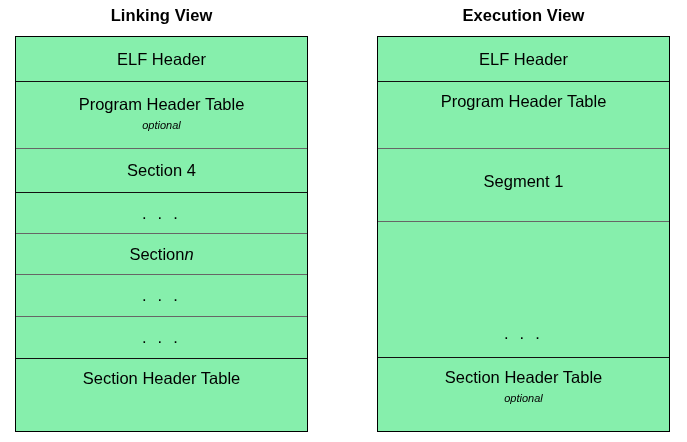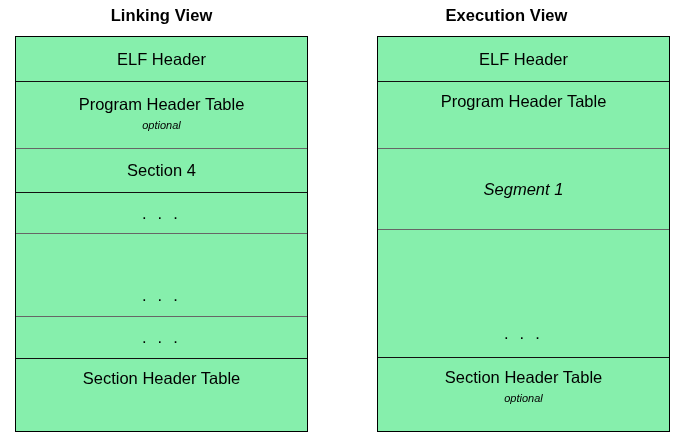--- a/index.html
+++ b/index.html
@@ -29,21 +29,21 @@
     text-align: center;
     letter-spacing: 0.1px;
     white-space: nowrap;
   }
   #title-linking {
     left: 15px;
     top: 6px;
     width: 293px;
   }
   #title-execution {
-    left: 360px;
+    left: 377px;
     top: 6px;
     width: 293px;
   }
   .table {
     position: absolute;
     box-sizing: border-box;
     border: 1.6px solid #000000;
     background: #86efac;
   }
   #table-linking {
@@ -124,20 +124,23 @@
     </div>
 
     <div class="row" style="top:112px; height:44px;">
       <span class="cell-text">Section 4</span>
     </div>
 
     <div class="row thin-rule" style="top:156px; height:41px;">
       <span class="dots">. . .</span>
     </div>
 
+    <div class="row thin-rule" style="top:197px; height:41px;">
+      <span class="cell-text"><span>Section</span><span class="italic-var">n</span></span>
+    </div>
 
     <div class="row thin-rule" style="top:238px; height:42px;">
       <span class="dots">. . .</span>
     </div>
 
     <div class="row" style="top:280px; height:42px;">
       <span class="dots">. . .</span>
     </div>
 
     <div class="row last top-aligned" style="top:322px; height:71px;">
@@ -149,21 +152,21 @@
   <div class="table" id="table-execution">
 
     <div class="row" style="top:0px; height:45px;">
       <span class="cell-text">ELF Header</span>
     </div>
 
     <div class="row thin-rule top-aligned" style="top:45px; height:67px;">
       <span class="cell-text">Program Header Table</span>
     </div>
 
-    <div class="row thin-rule" style="top:112px; height:81px;font-style:italic;">
+    <div class="row thin-rule" style="top:104px; height:81px;">
       <span class="cell-text">Segment 1</span>
     </div>
 
 
     <div class="row" style="top:272px; height:49px;">
       <span class="dots">. . .</span>
     </div>
 
     <div class="row last top-aligned" style="top:321px; height:72px;">
       <span class="cell-text">Section Header Table</span>

